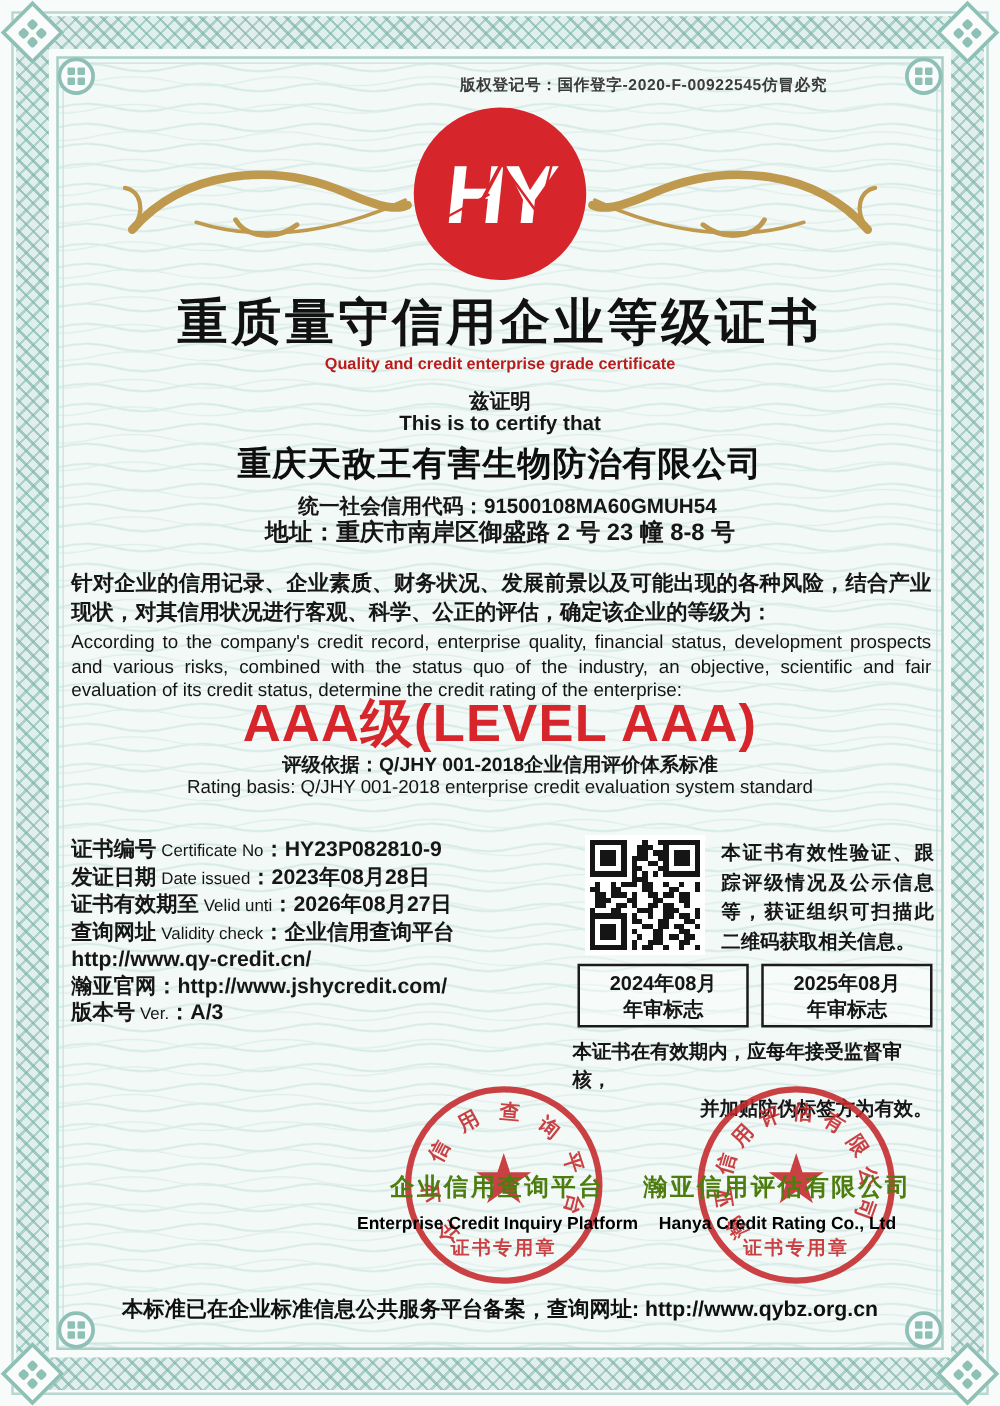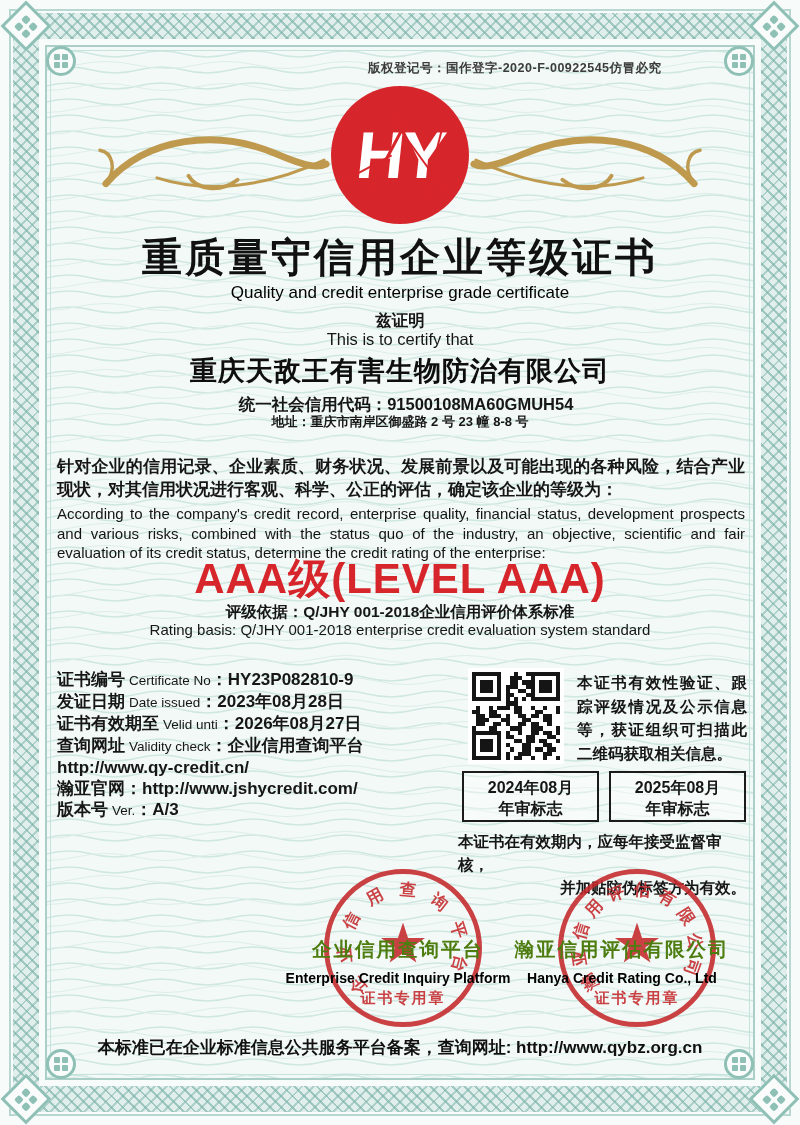--- a/index.html
+++ b/index.html
@@ -31,43 +31,43 @@
   .corner-diamond i{width:7px;height:7px;background:#8fc0b6;border-radius:2px;display:block;}
   .cd-tl{left:8px;top:8px;} .cd-tr{right:8px;top:8px;} .cd-bl{left:8px;bottom:8px;} .cd-br{right:8px;bottom:8px;}
   .corner-circle{position:absolute;width:30px;height:30px;border-radius:50%;background:#f9fcfb;border:3px solid #8fc0b6;
     z-index:2;display:grid;grid-template-columns:1fr 1fr;place-items:center;padding:4px;box-sizing:border-box;}
   .corner-circle i{width:6px;height:6px;background:#8fc0b6;border-radius:1px;display:block;}
   .cc-tl{left:46px;top:46px;} .cc-tr{right:46px;top:46px;} .cc-bl{left:46px;bottom:46px;} .cc-br{right:46px;bottom:46px;}
 
   
   .content{position:absolute;inset:0;z-index:3;}
   .abs{position:absolute;}
-  .ctr{left:0;right:0;text-align:center;}
+  .ctr{left:0;right:0;text-align:center;font-weight:bold;}
 
   .copyright{top:60px;left:368px;font-size:12.5px;font-weight:600;color:#3b3b3b;letter-spacing:.5px;}
 
   .logo{top:86px;left:331px;width:138px;height:138px;border-radius:50%;background:var(--red);
     display:flex;align-items:center;justify-content:center;overflow:hidden;}
   .logo-mono{font-size:66px;font-weight:800;color:#fff;letter-spacing:-3px;transform:skewX(-6deg);line-height:1;}
   .crack{position:absolute;background:var(--red);}
   .crack.c1{width:3px;height:86px;left:56px;top:26px;transform:rotate(28deg);}
   .crack.c2{width:2px;height:92px;left:86px;top:22px;transform:rotate(-36deg);}
   .crack.c3{width:2px;height:58px;left:34px;top:54px;transform:rotate(62deg);}
   .crack.c4{width:2px;height:70px;left:102px;top:40px;transform:rotate(14deg);}
 
   .flourish{top:126px;width:236px;height:82px;}
   .fl-left{left:96px;} .fl-right{left:468px;transform:scaleX(-1);}
 
   .title-zh{top:230px;font-size:40px;font-weight:600;letter-spacing:3px;color:#111;}
-  .title-en{top:283px;font-size:17px;font-weight:400;color:#000000;}
+  .title-en{top:283px;font-size:13px;font-weight:700;color:#b91c1c;}
   .certify-zh{top:310px;font-size:16.5px;font-weight:600;}
   .certify-en{top:330px;font-size:16.5px;}
   .company{top:353px;font-size:27px;font-weight:800;letter-spacing:1px;color:#0e0e0e;}
   .credit-line{top:394px;font-size:16.5px;font-weight:600;padding-left:12px;}
-  .address-line{top:413px;font-size:13px;font-weight:600;}
+  .address-line{top:413px;font-size:19px;font-weight:600;}
 
   .intro-zh{top:455px;left:57px;width:688px;font-size:17px;line-height:23px;font-weight:600;text-align:justify;}
   .intro-en{top:504px;left:57px;width:688px;font-size:15px;line-height:19.5px;font-weight:500;text-align:justify;color:#141414;}
 
   .grade{top:551px;font-size:42px;font-weight:800;color:var(--red);letter-spacing:1px;}
   .basis-zh{top:602px;font-size:15.5px;font-weight:600;}
   .basis-en{top:621px;font-size:15px;font-weight:500;}
 
   .details{top:669px;left:57px;width:400px;font-size:17px;line-height:21px;font-weight:600;}
   .details .den{font-size:13.5px;font-weight:500;margin-left:4px;}

